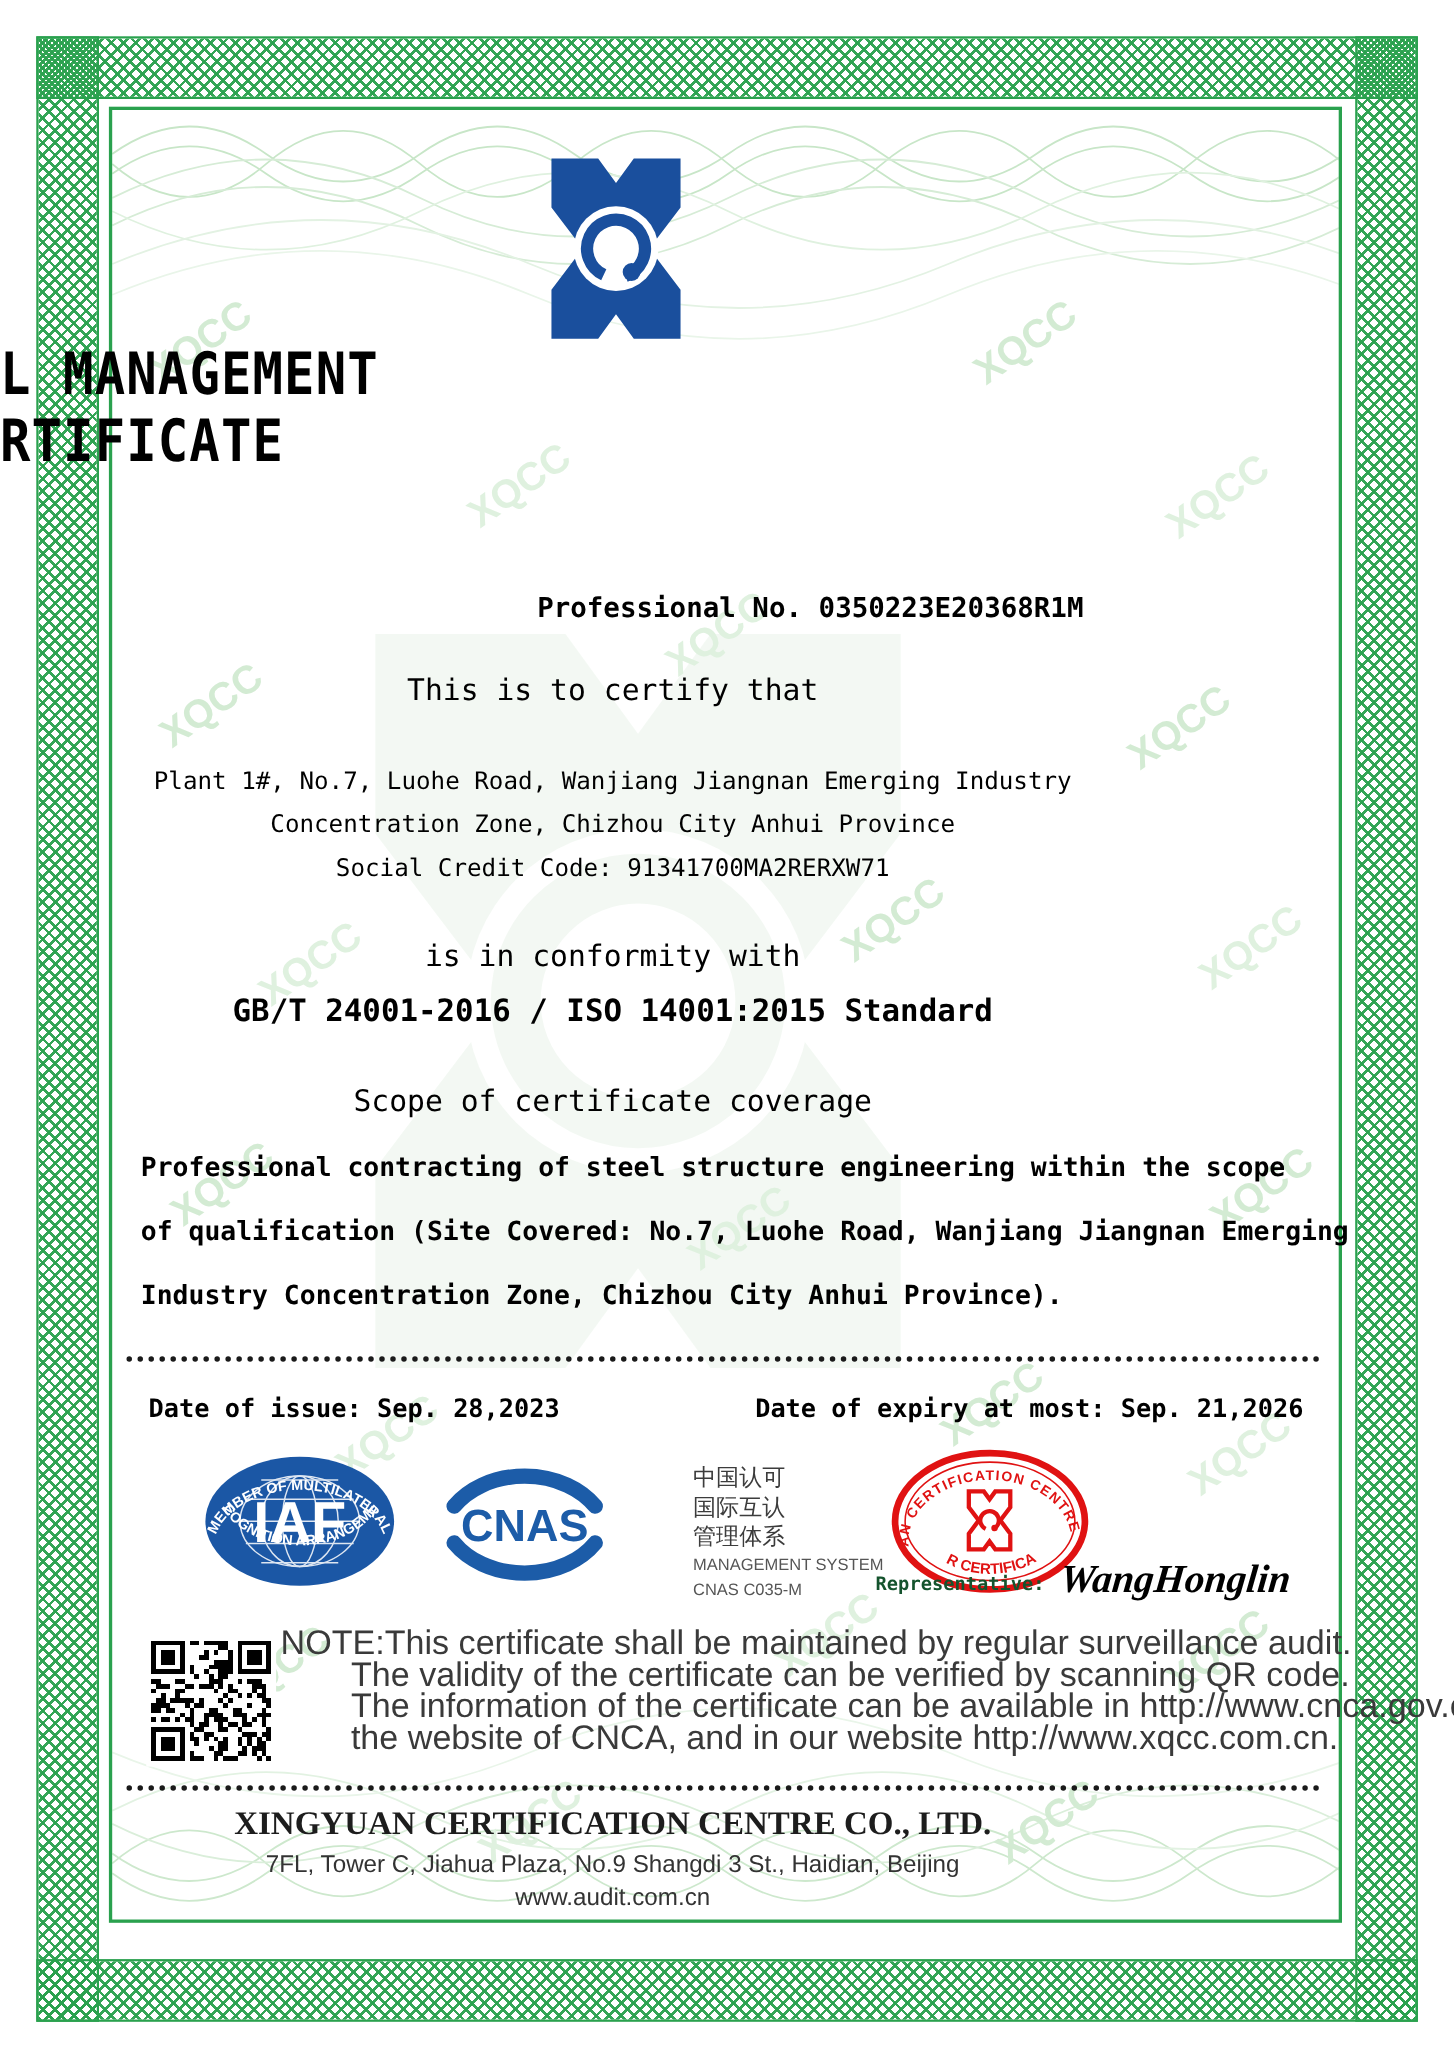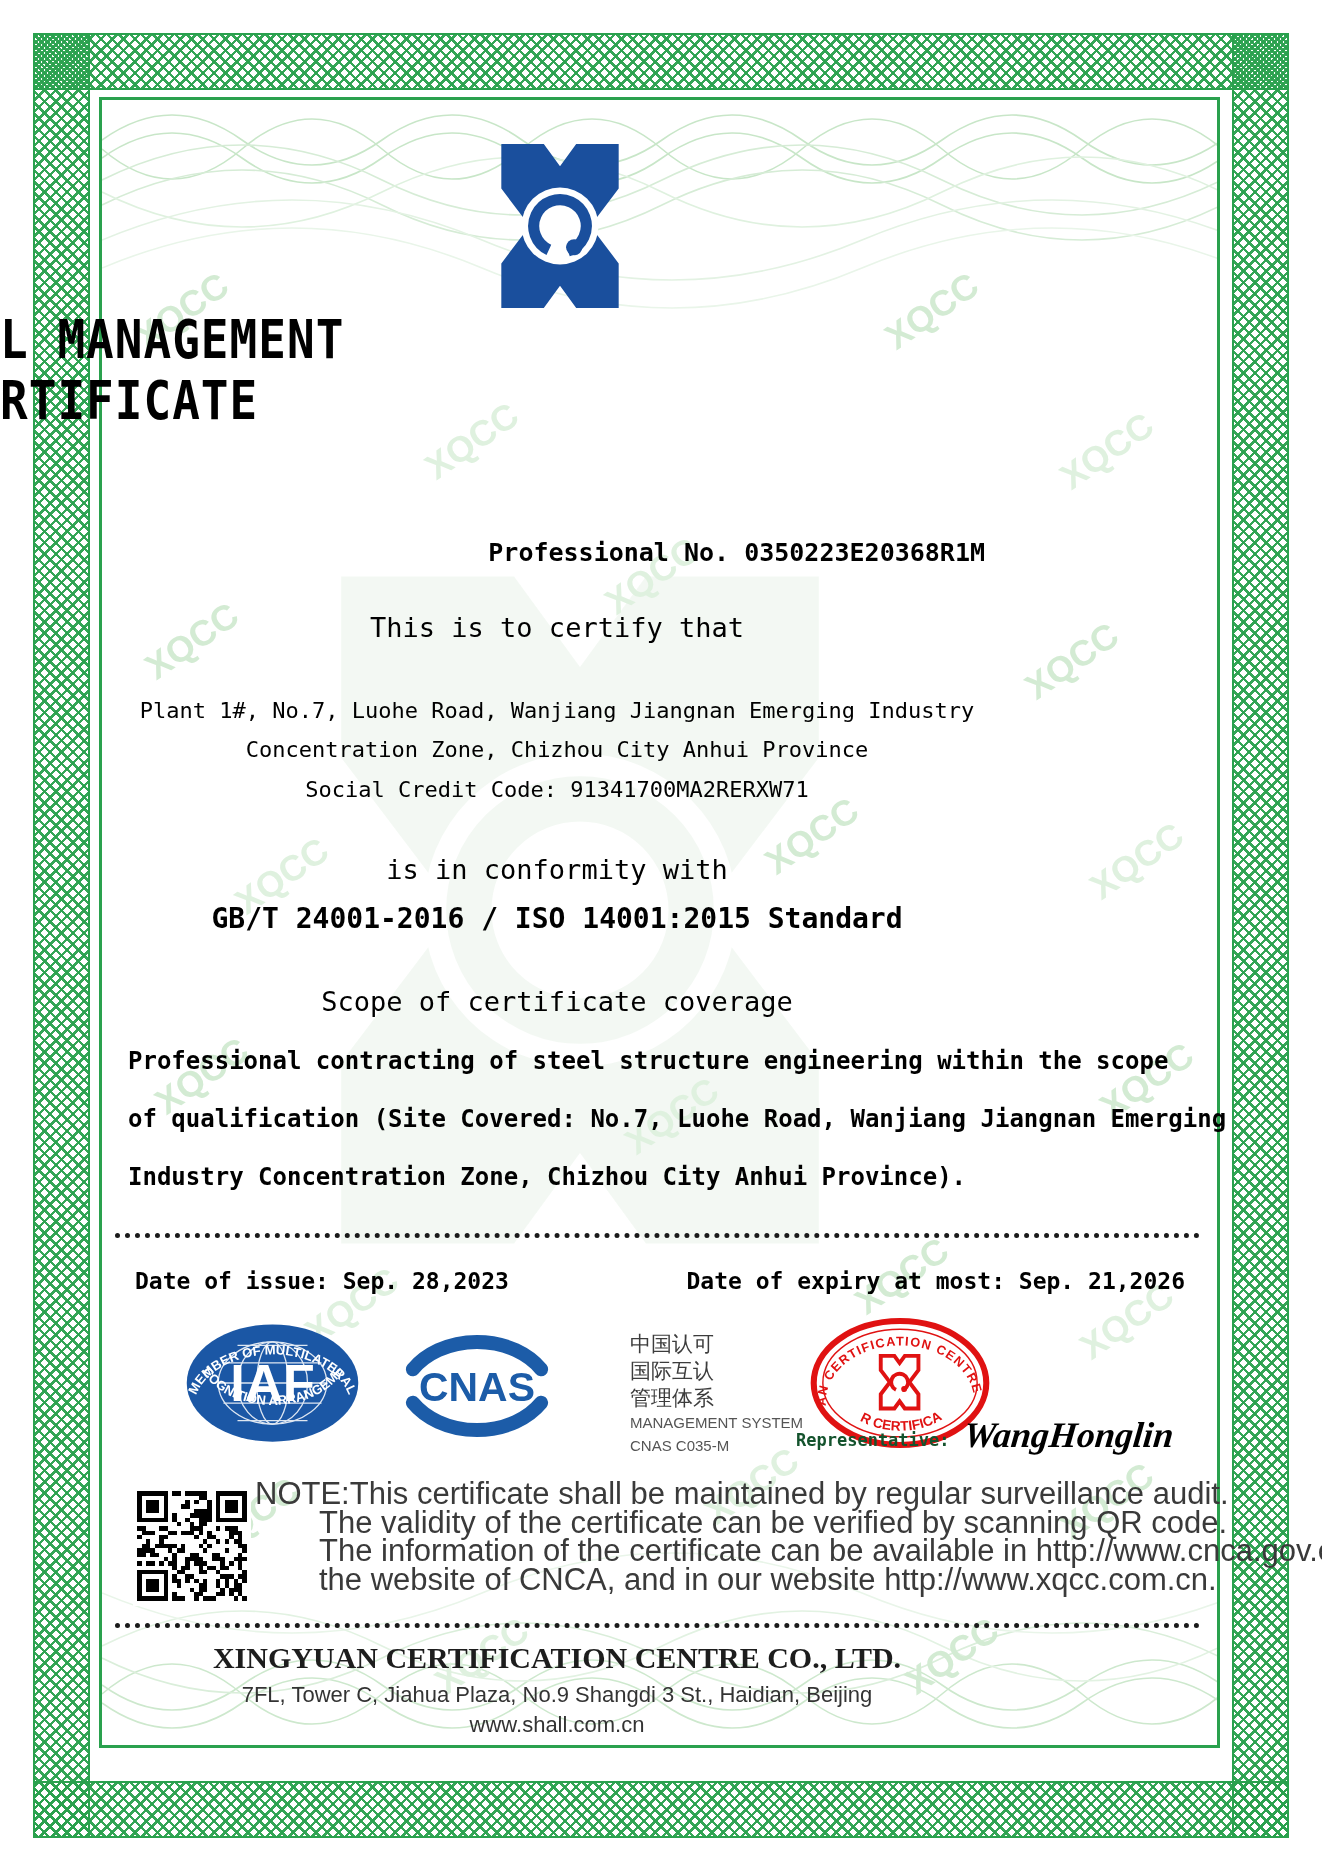--- a/index.html
+++ b/index.html
@@ -440,15 +440,15 @@
     <div class="note-row">
         <span class="note-label"></span>
       <span class="note-text">the website of CNCA, and in our website http://www.xqcc.com.cn.</span>
       </div>
   </div>
 
   <div class="abs dotline" style="left:115px;top:1623px;width:1085px;"></div>
 
   <div class="abs c footer-org" style="top:1641px;">XINGYUAN CERTIFICATION CENTRE CO., LTD.</div>
   <div class="abs c footer-addr" style="top:1682px;">7FL, Tower C, Jiahua Plaza, No.9 Shangdi 3 St., Haidian, Beijing</div>
-  <div class="abs c footer-addr" style="top:1712px;">www.shall.com.cn</div>
+  <div class="abs c footer-addr" style="top:1712px;">www.audit.com.cn</div>
 
 </div>
 
 </body></html>

